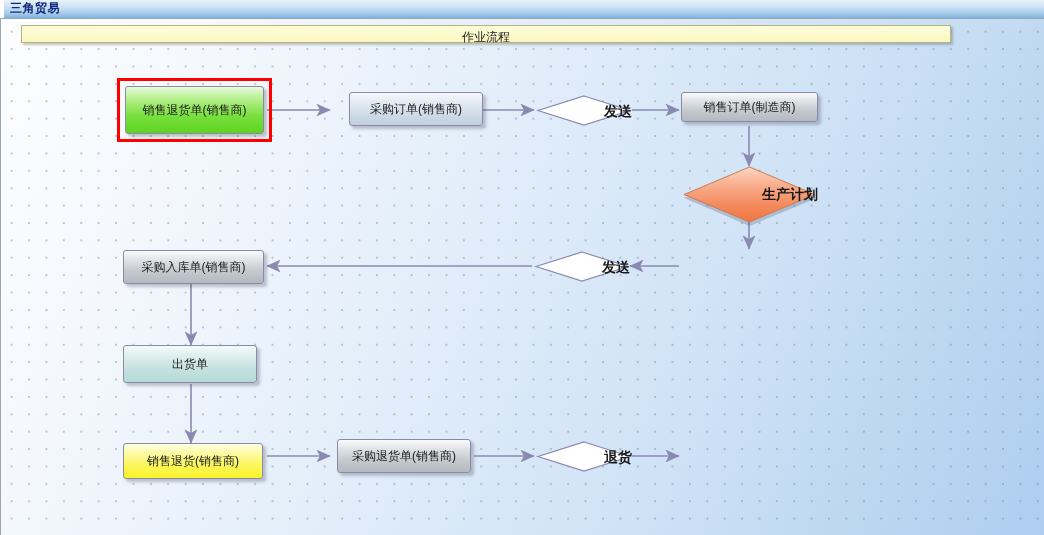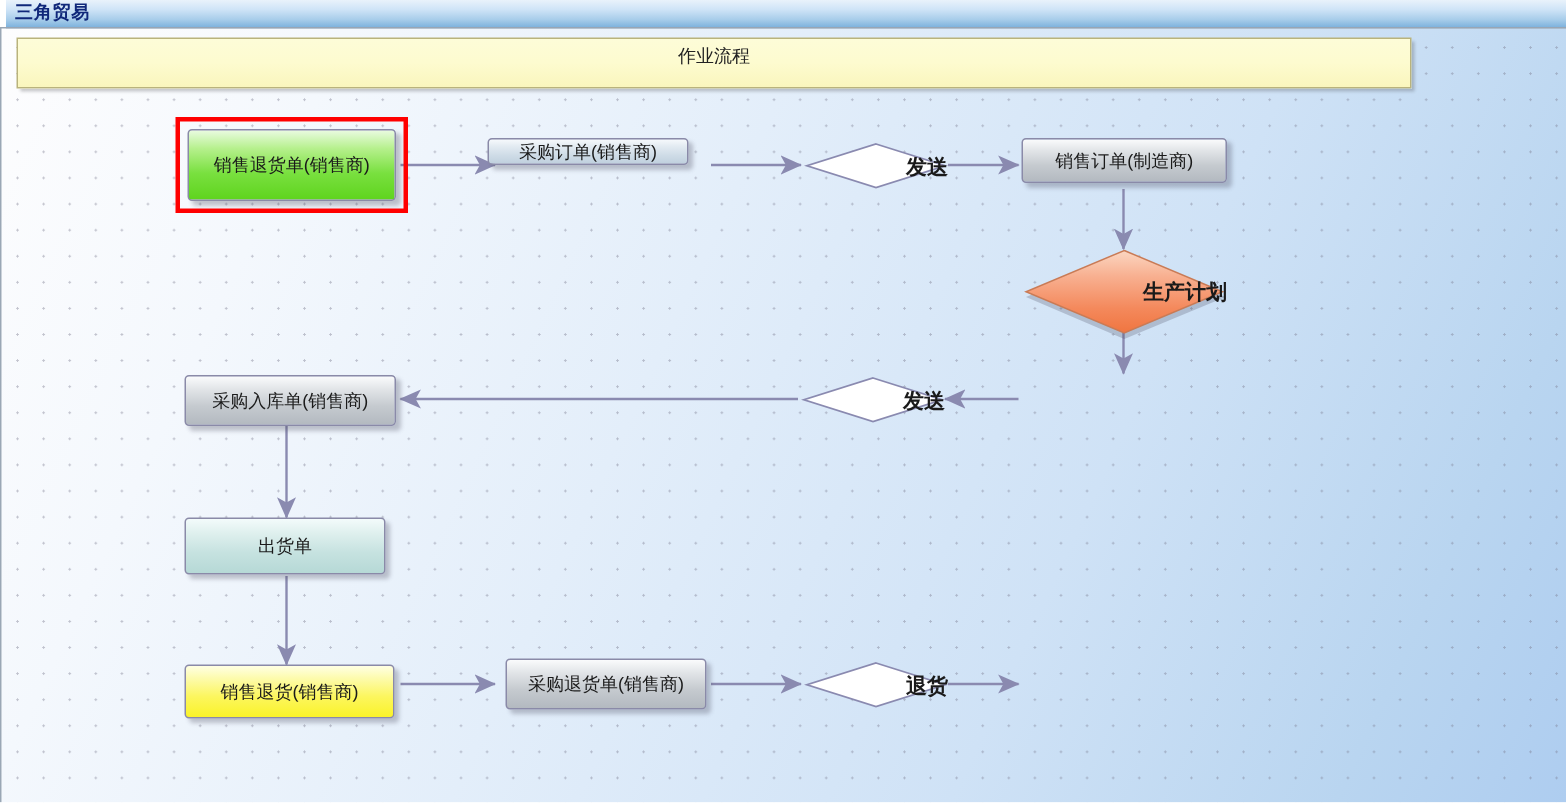--- a/index.html
+++ b/index.html
@@ -49,22 +49,22 @@
     background-size: 17.4px 17.4px, 100% 100%;
     background-position: 2px 4px, 0 0;
     border-left: 1px solid #9aa7b5;
     border-top: 1px solid #98a5b4;
     box-sizing: border-box;
   }
 
   
   #banner {
     position: absolute;
-    left: 10px; top: 6px;
-    width: 930px; height: 34px;
+    left: 20px; top: 6px;
+    width: 930px; height: 18px;
     background: linear-gradient(to bottom, #fdfcd8 0%, #fdfbcf 50%, #faf6bd 100%);
     border: 1px solid #b9b37c;
     box-shadow: 2px 2px 2px rgba(60,60,70,0.28);
     box-sizing: border-box;
   }
   #banner .banner-text {
     position: absolute;
     left: 0; right: 0; top: 3px;
     text-align: center;
     font-size: 12px;
@@ -190,21 +190,21 @@
 
         <line x1="631" y1="437" x2="678" y2="437"></line>
       </g>
     </svg>
 
     <div class="node fill-green" style="left:124px; top:67px; width:139px; height:48px;">
       <span class="node-label">销售退货单(销售商)</span>
     </div>
     <div id="selection"></div>
 
-    <div class="node fill-bluegray" style="left:324px; top:90px; width:134px; height:18px; transform:translateY(-17px);">
+    <div class="node fill-bluegray" style="left:348px; top:90px; width:134px; height:34px; transform:translateY(-17px);">
       <span class="node-label">采购订单(销售商)</span>
     </div>
 
     <div class="diamond" style="left:535px; top:75px; width:96px; height:33px;">
       <svg width="96" height="33" viewBox="0 0 96 33">
         <polygon points="48,2 94,16.5 48,31 2,16.5" fill="#ffffff" stroke="#8a8ab0" stroke-width="1.2"></polygon>
         <polygon points="48,5 97,19.5 48,34 2,19.5" fill="rgba(70,70,90,0.16)" transform="translate(2,2)" style="mix-blend-mode:normal" opacity="0"></polygon>
       </svg>
       <div class="d-label">发送</div>
     </div>

